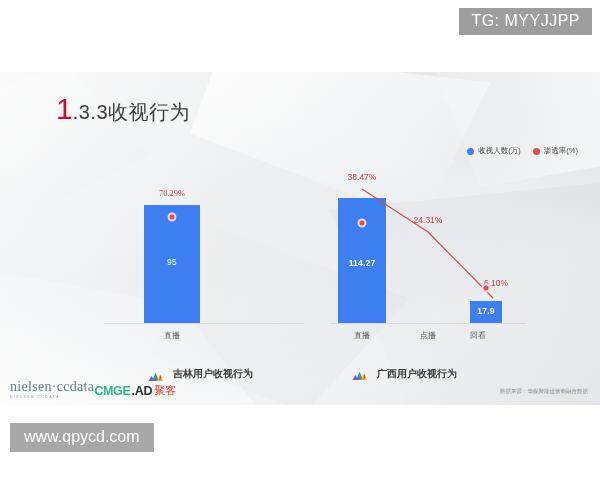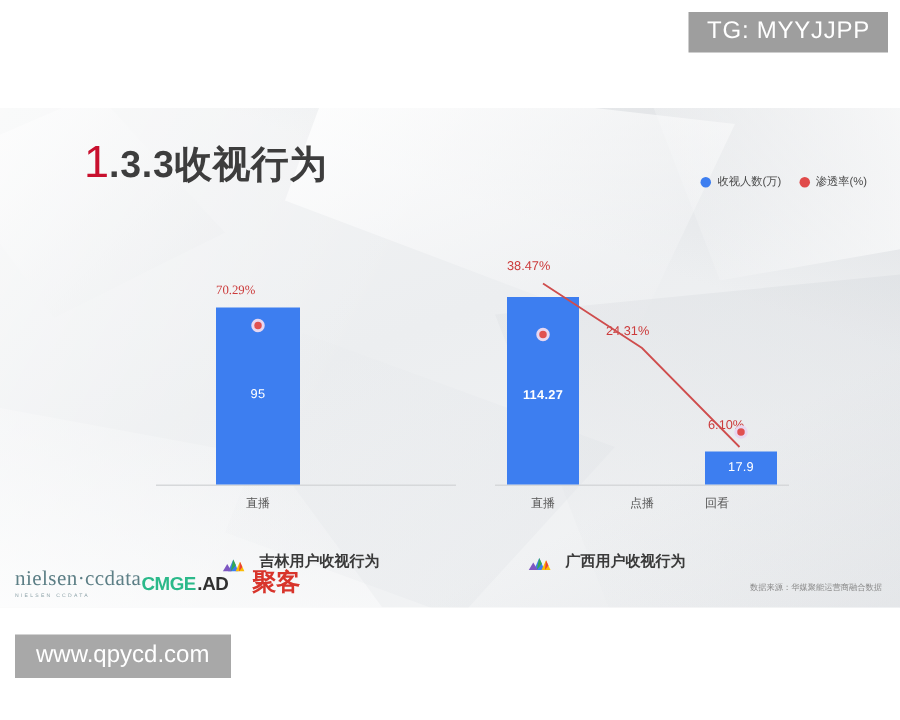--- a/index.html
+++ b/index.html
@@ -107,30 +107,30 @@
     white-space: nowrap;
   }
   .slide-title .num {
     color: #c8102e;
     font-size: 30px;
     font-weight: 400;
     vertical-align: baseline;
   }
   .slide-title .rest {
     color: #3d3d3d;
-    font-size: 25px;
-    font-weight: 700;
+    font-size: 20px;
+    font-weight: 400;
     letter-spacing: 0.5px;
   }
 
   
   .legend {
     position: absolute;
     right: 22px;
-    top: 44px;
+    top: 74px;
     display: flex;
     gap: 12px;
     align-items: center;
   }
   .legend-item {
     display: flex;
     align-items: center;
     gap: 4px;
     font-size: 7.5px;
     color: #4a4a4a;
@@ -186,21 +186,21 @@
     color: #ffffff;
     text-align: center;
     font-size: 8.5px;
     letter-spacing: 0.2px;
   }
   .pct-label {
     position: absolute;
     font-size: 8.5px;
     color: #cc3b3b;
     white-space: nowrap;
-    text-align: left;
+    text-align: center;
   }
   .marker {
     position: absolute;
     width: 9px; height: 9px;
     border-radius: 50%;
     background: #e05050;
     border: 2px solid #e8d7f0;
     box-sizing: border-box;
     transform: translate(-50%, -50%);
     z-index: 6;
@@ -277,24 +277,24 @@
     color: #2bb98a;
     letter-spacing: -0.3px;
   }
   .cmge-ad {
     font-size: 12.5px;
     font-weight: bold;
     color: #303030;
     letter-spacing: -0.3px;
   }
   .cmge-cn {
-    font-size: 16px;
-    font-weight: bold;
+    font-size: 11px;
+    font-weight: normal;
     color: #d8342b;
-    margin-left: 15px;
+    margin-left: 1px;
   }
   .source-note {
     position: absolute;
     right: 12px;
     bottom: 10px;
     font-size: 5.5px;
     color: #8a8a8a;
     white-space: nowrap;
   }
 </style>
@@ -354,21 +354,21 @@
       <div class="bar-group" style="left:8px; width:48px;">
         <div class="bar" style="height:125px;font-weight:bold;">
           <span class="bar-value" style="top:60px;">114.27</span>
           <span class="marker" style="left:50%; top:25px;"></span>
         </div>
       </div>
       <div class="pct-label" style="left:8px; width:48px; bottom:142px;">38.47%</div>
 
       <div class="pct-label" style="left:74px; width:48px; bottom:99px;">24.31%</div>
 
-      <div class="bar-group" style="left:140px; width:48px;">
+      <div class="bar-group" style="left:140px; width:32px;font-weight:bold;">
         <div class="bar" style="height:22px;">
           <span class="bar-value" style="top:5px;">17.9</span>
           <span class="marker" style="left:50%; top:-13px;"></span>
         </div>
       </div>
       <div class="pct-label" style="left:142px; width:48px; bottom:36px;">6.10%</div>
 
       <div class="cat-label" style="left:32px;  top:166px;">直播</div>
       <div class="cat-label" style="left:98px;  top:166px;">点播</div>
       <div class="cat-label" style="left:148px; top:166px;font-family:Liberation Mono, monospace;">回看</div>

